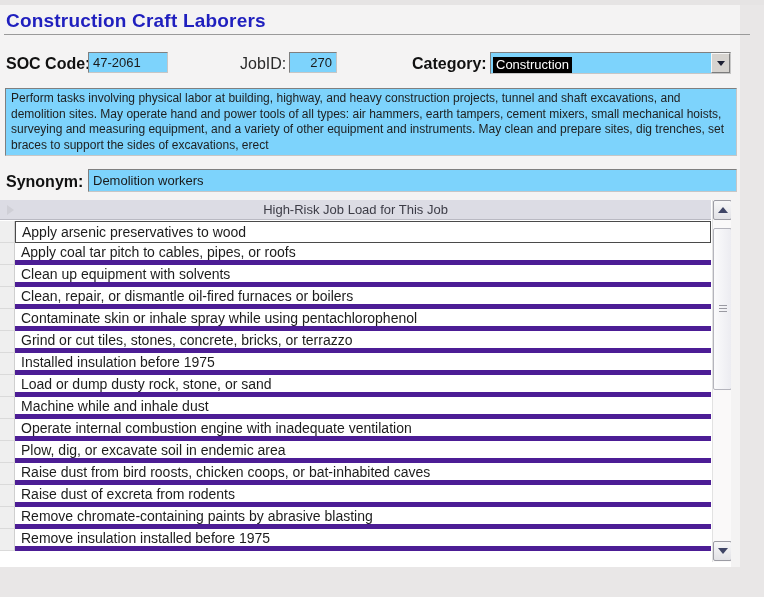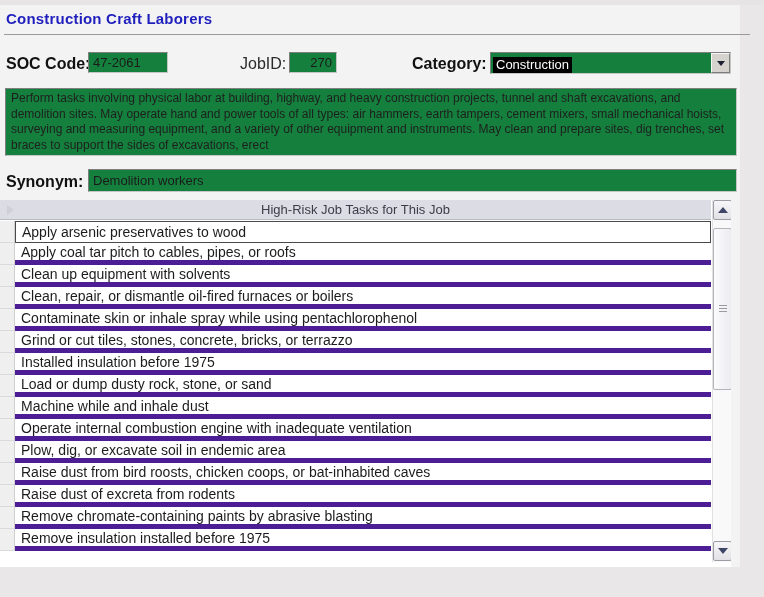--- a/index.html
+++ b/index.html
@@ -9,30 +9,30 @@
     background:#e9e7e7;
     position:relative;
     overflow:hidden;
   }
   .stage { position:absolute; left:0; top:0; width:764px; height:597px; }
   .top-strip { position:absolute; left:0; top:0; width:764px; height:5px; background:#e6e4e4; }
   .form-panel { position:absolute; left:0; top:5px; width:740px; height:562px; background:#f4f3f3; }
 
   .page-title {
     position:absolute; left:6px; top:5px;
-    font-size:15px; font-weight:bold; color:#1f1fbe;
+    font-size:19px; font-weight:bold; color:#1f1fbe;
     letter-spacing:0.2px;
   }
   .title-rule { position:absolute; left:4px; top:29px; width:746px; height:0; border-top:1px solid #9a9a9a; }
 
   .lbl { position:absolute; font-size:16px; color:#111; white-space:nowrap; }
   .lbl.bold { font-weight:bold; }
 
   .sunken {
-    background:#15803d;
+    background:#7dd3fc;
     border:1px solid;
     border-color:#7f7f7f #c6c6c6 #c6c6c6 #7f7f7f;
   }
   input.tbox {
     font-family:"Liberation Sans", sans-serif;
     font-size:13px; color:#1a1a1a;
     padding:1px 4px; outline:none;
   }
   .tbox { position:absolute; }
   #soc-input   { left:88px;  top:47px; width:80px; height:21px; }
@@ -141,21 +141,21 @@
     </div>
 
     <div class="desc-box sunken">Perform tasks involving physical labor at building, highway, and heavy construction projects, tunnel and shaft excavations, and demolition sites. May operate hand and power tools of all types: air hammers, earth tampers, cement mixers, small mechanical hoists, surveying and measuring equipment, and a variety of other equipment and instruments. May clean and prepare sites, dig trenches, set braces to support the sides of excavations, erect</div>
 
     <span class="lbl bold" id="lbl-syn">Synonym:</span>
     <input class="tbox sunken" id="syn-input" value="Demolition workers" style="">
 
     <div class="task-list">
       <div class="tl-header">
         <span class="sel-arrow"></span>
-        <span>High-Risk Job Tasks for This Job</span>
+        <span>High-Risk Job Load for This Job</span>
       </div>
 
       <div class="rows">
 
           <div class="row focused">
             <div class="sel"></div>
             <div class="txt">Apply arsenic preservatives to wood</div>
           </div>
 
           <div class="row">

